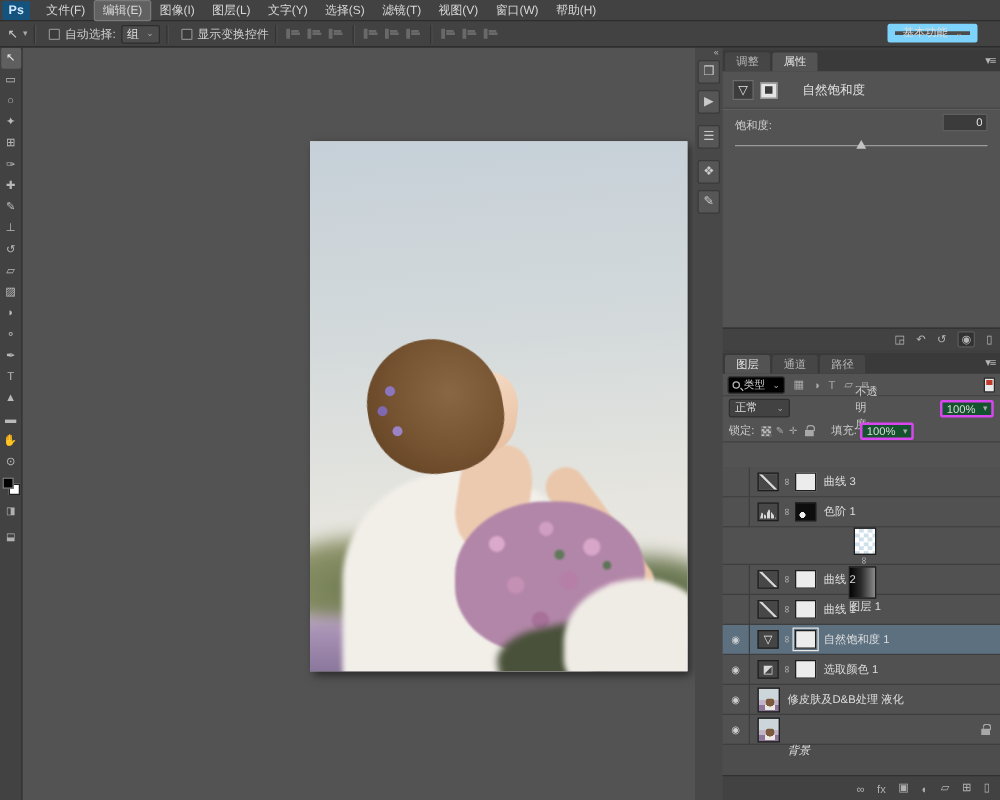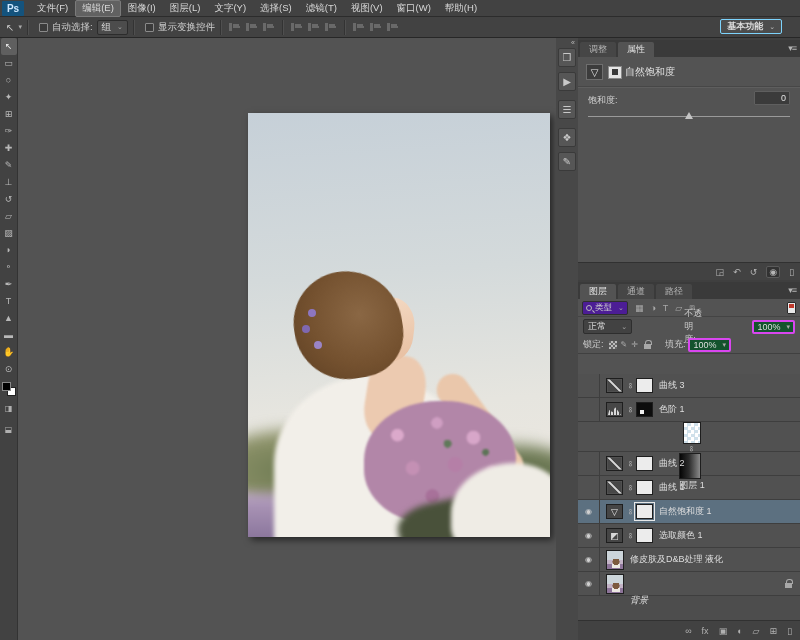--- a/index.html
+++ b/index.html
@@ -23,22 +23,22 @@
   .ob-caret{font-size:7px;color:#aaa;margin-left:2px;}
   .checkbox{width:9px;height:9px;border:1px solid #8a8a8a;background:#3a3a3a;margin:0 4px 0 6px;border-radius:1px;}
   .dropdown{height:15px;background:#4c4c4c;border:1px solid #2c2c2c;border-radius:2px;
     display:inline-flex;align-items:center;padding:0 4px;margin-left:4px;color:#ddd;}
   .dd-caret{font-size:7px;margin-left:6px;color:#aaa;}
   .align-ic{width:11px;height:10px;margin:0 3px;opacity:.45;
     background:linear-gradient(#9a9a9a 0 0) 0 50%/3px 8px no-repeat,
                linear-gradient(#9a9a9a 0 0) 4px 50%/7px 2px no-repeat,
                linear-gradient(#9a9a9a 0 0) 4px 20%/6px 2px no-repeat;}
   #workspace-btn{position:absolute;right:18px;top:2px;height:15px;background:#4c4c4c;
-    border:1px solid #7dd3fc;border-radius:2px;display:flex;align-items:center;padding:0 6px;
-    font-size:9px;color:#ddd;font-weight:bold;}
+    border:6px solid #7dd3fc;border-radius:2px;display:flex;align-items:center;padding:0 6px;
+    font-size:9px;color:#ddd;}
 
   
   #toolbar{position:absolute;left:0;top:38px;width:18px;height:602px;background:#424242;
     border-right:1px solid #333;display:flex;flex-direction:column;align-items:center;z-index:20;}
   .tool{width:16px;height:17px;display:flex;align-items:center;justify-content:center;
     color:#b9b9b9;font-size:9px;line-height:1;}
   .tool.selected{background:#5f5f5f;border-radius:2px;color:#eee;}
   #swatches{position:relative;width:14px;height:14px;margin-top:4px;}
   #swatch-bg{position:absolute;right:0;bottom:0;width:9px;height:9px;background:#fff;border:1px solid #222;}
   #swatch-fg{position:absolute;left:0;top:0;width:9px;height:9px;background:#000;border:1px solid #888;}
@@ -110,39 +110,39 @@
   .tab{height:15px;padding:0 9px;font-size:9px;color:#b5b5b5;background:#464646;
     display:flex;align-items:center;margin-left:2px;border-radius:2px 2px 0 0;}
   .tab.active{background:#535353;color:#e3e3e3;}
   .panel-menu{position:absolute;right:4px;top:3px;color:#b5b5b5;font-size:9px;letter-spacing:-1px;}
   #props-head{display:flex;align-items:center;padding:7px 8px 6px 8px;}
   #props-head-icon{width:17px;height:16px;background:#3c3c3c;border:1px solid #6e6e6e;color:#e8e8e8;
     font-size:10px;display:flex;align-items:center;justify-content:center;}
   #props-head-mask{width:14px;height:13px;background:#e5e5e5;border:1px solid #8a8a8a;margin-left:5px;
     display:flex;align-items:center;justify-content:center;}
   #props-head-mask span{width:6px;height:6px;background:#3a3a3a;display:block;}
-  #props-title{font-size:10px;color:#e0e0e0;margin-left:3px;}
+  #props-title{font-size:10px;color:#e0e0e0;margin-left:20px;}
   .props-divider{height:1px;background:#474747;box-shadow:0 1px 0 #5e5e5e;margin:0 0 4px 0;}
   .slider-row{position:relative;height:38px;margin:2px 10px 0 10px;}
   .slider-label{font-size:9px;color:#cfcfcf;position:absolute;left:0;top:3px;}
   .slider-value{position:absolute;right:0;top:0;width:36px;height:14px;background:#3b3b3b;
     border:1px solid #5f5f5f;border-radius:1px;color:#e2e2e2;font-size:9px;text-align:right;
     padding:1px 3px 0 0;}
   .slider-track{position:absolute;left:0;right:0;top:25px;height:1px;background:#9a9a9a;}
   .slider-thumb{position:absolute;top:21px;width:0;height:0;transform:translateX(-50%);
     border-left:4px solid transparent;border-right:4px solid transparent;border-bottom:7px solid #c4c4c4;}
   #props-bottom{position:absolute;left:0;bottom:0;width:100%;height:18px;background:#424242;
     border-top:1px solid #313131;display:flex;align-items:center;justify-content:flex-end;padding-right:6px;}
   .pb-ic{color:#b5b5b5;font-size:9px;margin-left:9px;}
   .pb-ic.pressed{background:#323232;border:1px solid #5a5a5a;border-radius:2px;padding:0 2px;}
 
   
   #layers{position:absolute;left:0;top:244px;width:222px;height:358px;background:#535353;}
   #filter-row{height:18px;display:flex;align-items:center;padding:0 4px;border-bottom:1px solid #444;}
-  #kind-dd{height:14px;background:#4c1d95;border:1px solid #2e2e2e;border-radius:2px;display:flex;
+  #kind-dd{height:14px;background:#000000;border:1px solid #2e2e2e;border-radius:2px;display:flex;
     align-items:center;padding:0 3px;font-size:8.5px;color:#ccc;}
   .mag{width:6px;height:6px;border:1px solid #bbb;border-radius:50%;position:relative;margin-right:3px;}
   .mag::after{content:"";position:absolute;left:5px;top:5px;width:3px;height:1px;background:#bbb;
     transform:rotate(45deg);}
   .filter-ic{color:#a8a8a8;font-size:9px;margin-left:7px;}
   #filter-toggle{margin-left:auto;width:9px;height:12px;background:#e8e8e8;border:1px solid #2a2a2a;
     border-radius:1px;position:relative;}
   #filter-toggle::after{content:"";position:absolute;left:1px;top:1px;right:1px;height:4px;background:#c0392b;}
   #blend-row{height:19px;display:flex;align-items:center;padding:0 5px;font-size:9px;color:#ccc;gap:46px;}
   #blend-dd{width:88px;height:15px;background:#424242;border:1px solid #2e2e2e;border-radius:2px;

